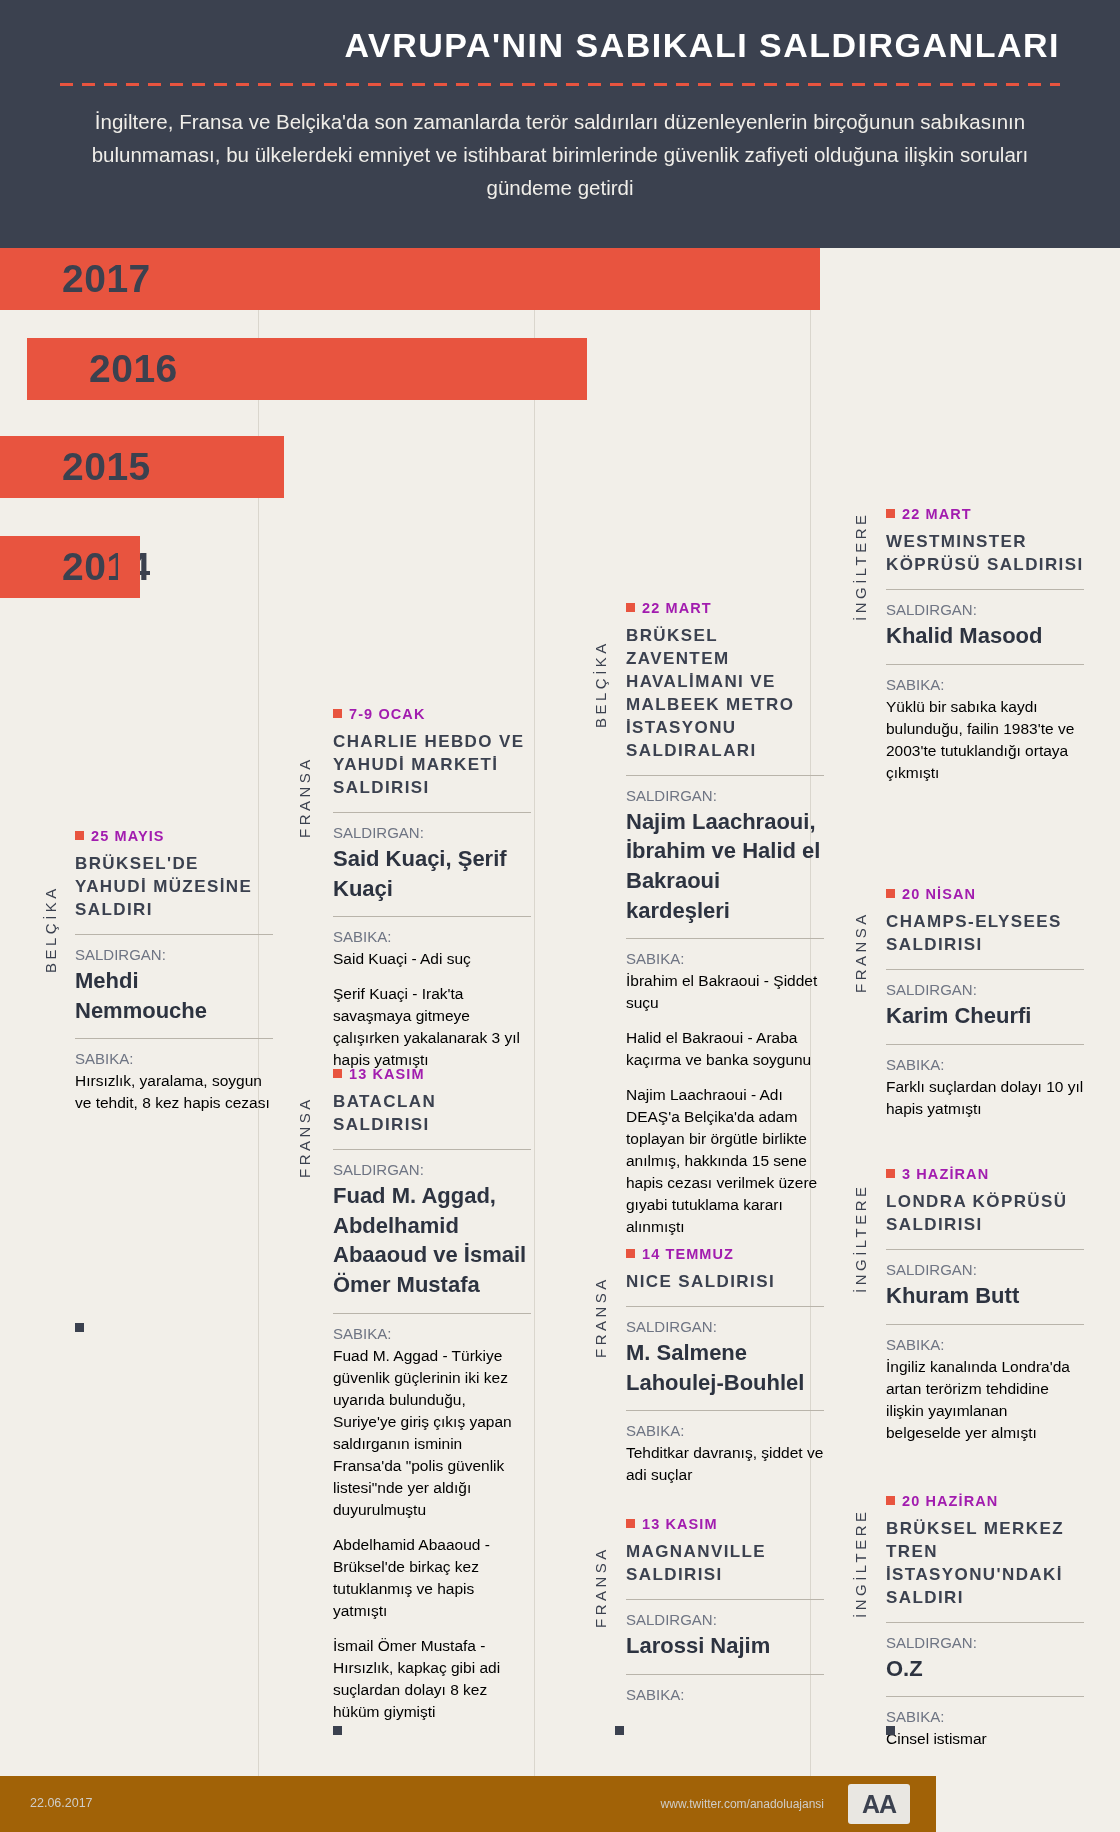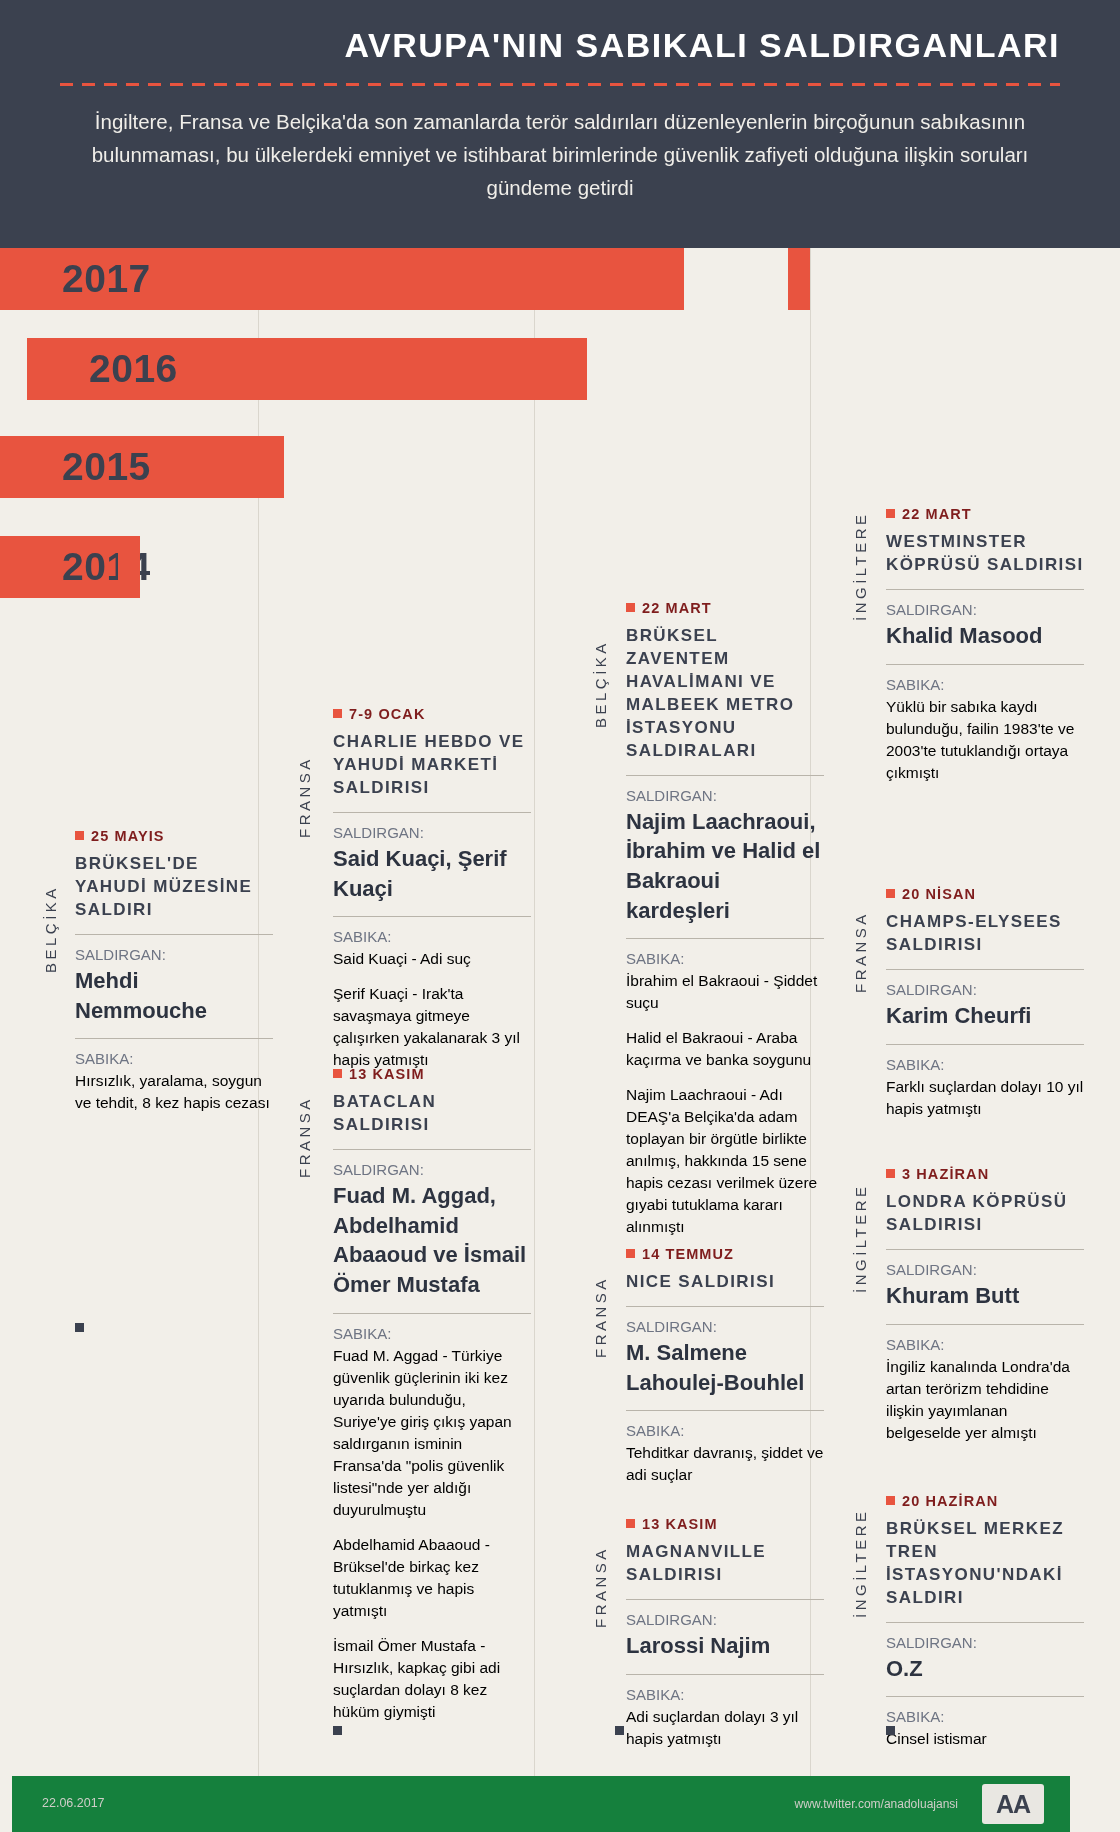--- a/index.html
+++ b/index.html
@@ -80,21 +80,21 @@
     position:absolute;
     writing-mode:vertical-rl;
     transform:rotate(180deg);
     letter-spacing:3.5px;
     font-size:15px;
     color:#3b414f;
     font-weight:500;
   }
   .entry{position:absolute;box-sizing:border-box;width:198px;}
   .entry .date{
-    color:#7f1d1d;
+    color:#a21caf;
     font-size:14.5px;
     letter-spacing:1.1px;
     font-weight:bold;
     margin:0 0 9px 0;
     position:relative;
     padding-left:16px;
   }
   .entry .date:before{
     content:"";
     position:absolute;
@@ -130,23 +130,23 @@
     margin:0 0 13px 0;
   }
   .endmark{
     position:absolute;
     width:9px;height:9px;
     background:#3b414f;
   }
   
   .footer{
     position:absolute;
-    left:12px;bottom:0;
-    width:1058px;height:56px;
-    background:#15803d;
+    left:0;bottom:0;
+    width:936px;height:56px;
+    background:#a16207;
     color:#cfcdc8;
     font-size:12.5px;
   }
   .footer .date{position:absolute;left:30px;top:20px;}
   .footer .tw{position:absolute;right:112px;top:21px;font-size:12px;}
   .aa-logo{
     position:absolute;right:26px;top:8px;
     width:62px;height:40px;
     background:#e9e7e2;
     border-radius:3px;
@@ -167,21 +167,21 @@
   <div class="subtitle">İngiltere, Fransa ve Belçika'da son zamanlarda terör saldırıları düzenleyenlerin birçoğunun sabıkasının bulunmaması, bu ülkelerdeki emniyet ve istihbarat birimlerinde güvenlik zafiyeti olduğuna ilişkin soruları gündeme getirdi</div>
 </div>
 
 <div class="canvas">
 
   <div class="vline" style="left:258px;"></div>
   <div class="vline" style="left:534px;"></div>
   <div class="vline" style="left:810px;"></div>
 
   <div class="steps">
-    <div class="step" id="step2017" style="width:684px;top:0;">
+    <div class="step" id="step2017" style="width:820px;top:0;">
       <span>2017</span>
     </div>
     <div class="step" id="step2016" style="top:90px;width:560px;margin-left:27px;">
       <span>2016</span>
     </div>
     <div class="step" id="step2015" style="top:188px;width:284px;">
       <span>2015</span>
     </div>
     <div class="step" id="step2014" style="top:288px;width:140px;">
       <span>2014</span>
@@ -262,21 +262,20 @@
 
   <div class="sidebar-label" style="left:592px;top:1280px;height:100px;">FRANSA</div>
   <div class="entry" style="left:626px;top:1268px;">
     <p class="date">13 KASIM</p>
     <p class="title">MAGNANVILLE SALDIRISI</p>
     <div class="hr"></div>
     <p class="lbl">SALDIRGAN:</p>
     <p class="val">Larossi Najim</p>
     <div class="hr"></div>
     <p class="lbl">SABIKA:</p>
-    <p class="sab">Adi suçlardan dolayı 3 yıl hapis yatmıştı</p>
   </div>
   <div class="endmark" style="left:615px;top:1478px;"></div>
 
   <div class="sidebar-label" style="left:852px;top:258px;height:115px;">İNGİLTERE</div>
   <div class="entry" style="left:886px;top:258px;">
     <p class="date">22 MART</p>
     <p class="title">WESTMINSTER KÖPRÜSÜ SALDIRISI</p>
     <div class="hr"></div>
     <p class="lbl">SALDIRGAN:</p>
     <p class="val">Khalid Masood</p>

